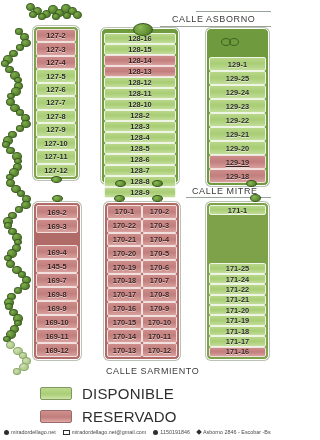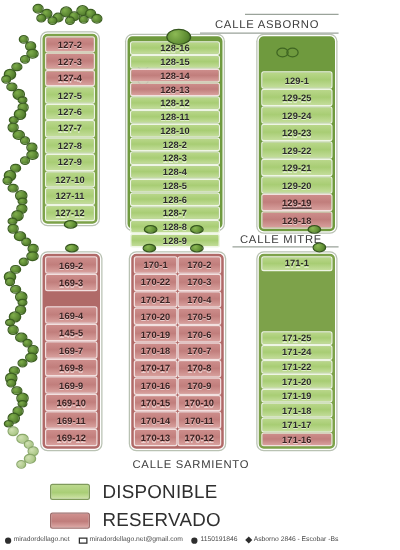--- a/index.html
+++ b/index.html
@@ -397,20 +397,21 @@
   </div>
   <div class="dot-node" style="left:114px; top:195px; width:11px; height:7px;"></div>
   <div class="dot-node" style="left:152px; top:195px; width:11px; height:7px;"></div>
 
   <div class="block" style="left:206px; top:202px; width:63px; height:158px; background:#7da24a;">
     <div class="block-inner" id="block-171-inner">
         <div class="lot avail" style="flex: 1 1 0%;">171-1</div>
         <div class="lot avail" style="flex: 1 1 0%; margin-top: 48px;">171-25</div>
         <div class="lot avail" style="flex: 1 1 0%;">171-24</div>
         <div class="lot avail" style="flex: 1 1 0%;">171-22</div>
+        <div class="lot avail" style="flex: 1 1 0%;">171-21</div>
         <div class="lot avail" style="flex: 1 1 0%;">171-20</div>
         <div class="lot avail" style="flex: 1 1 0%;">171-19</div>
         <div class="lot avail" style="flex: 1 1 0%;">171-18</div>
         <div class="lot avail" style="flex: 1 1 0%;">171-17</div>
         <div class="lot res" style="flex: 1 1 0%;">171-16</div>
       </div>
   </div>
   <div class="dot-node" style="left:250px; top:194px; width:11px; height:8px;"></div>
 
   <div id="legend">

